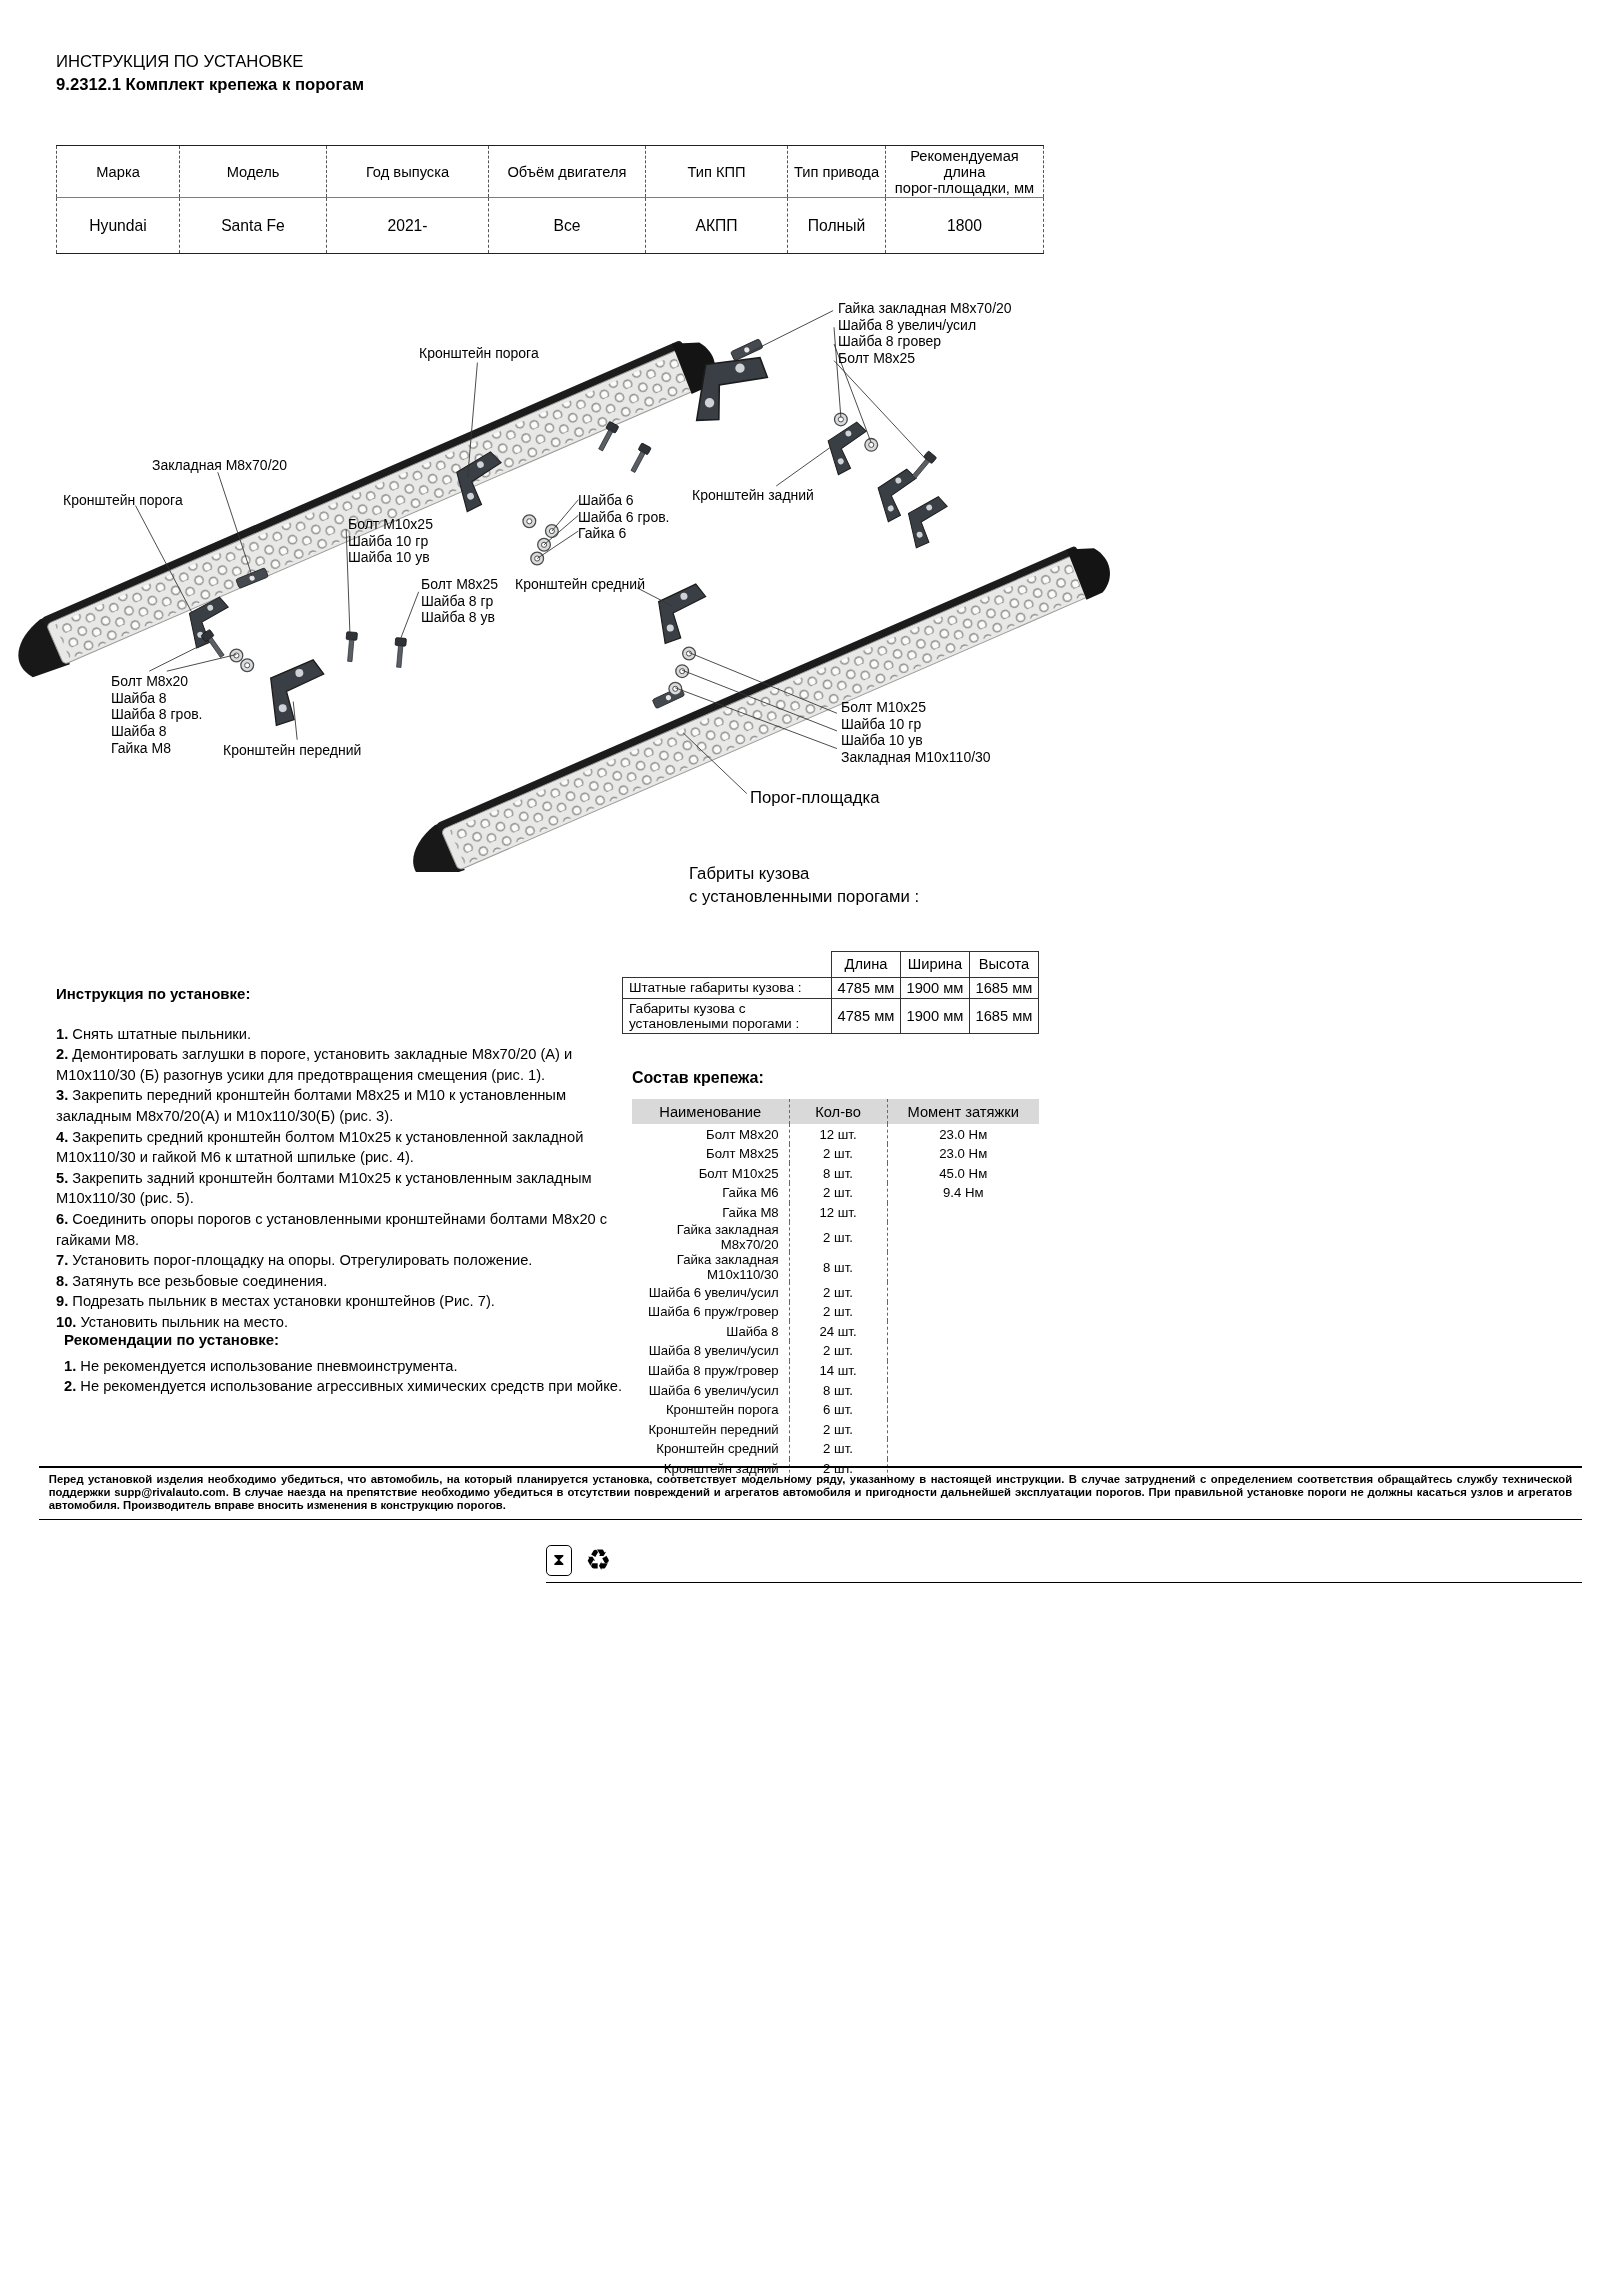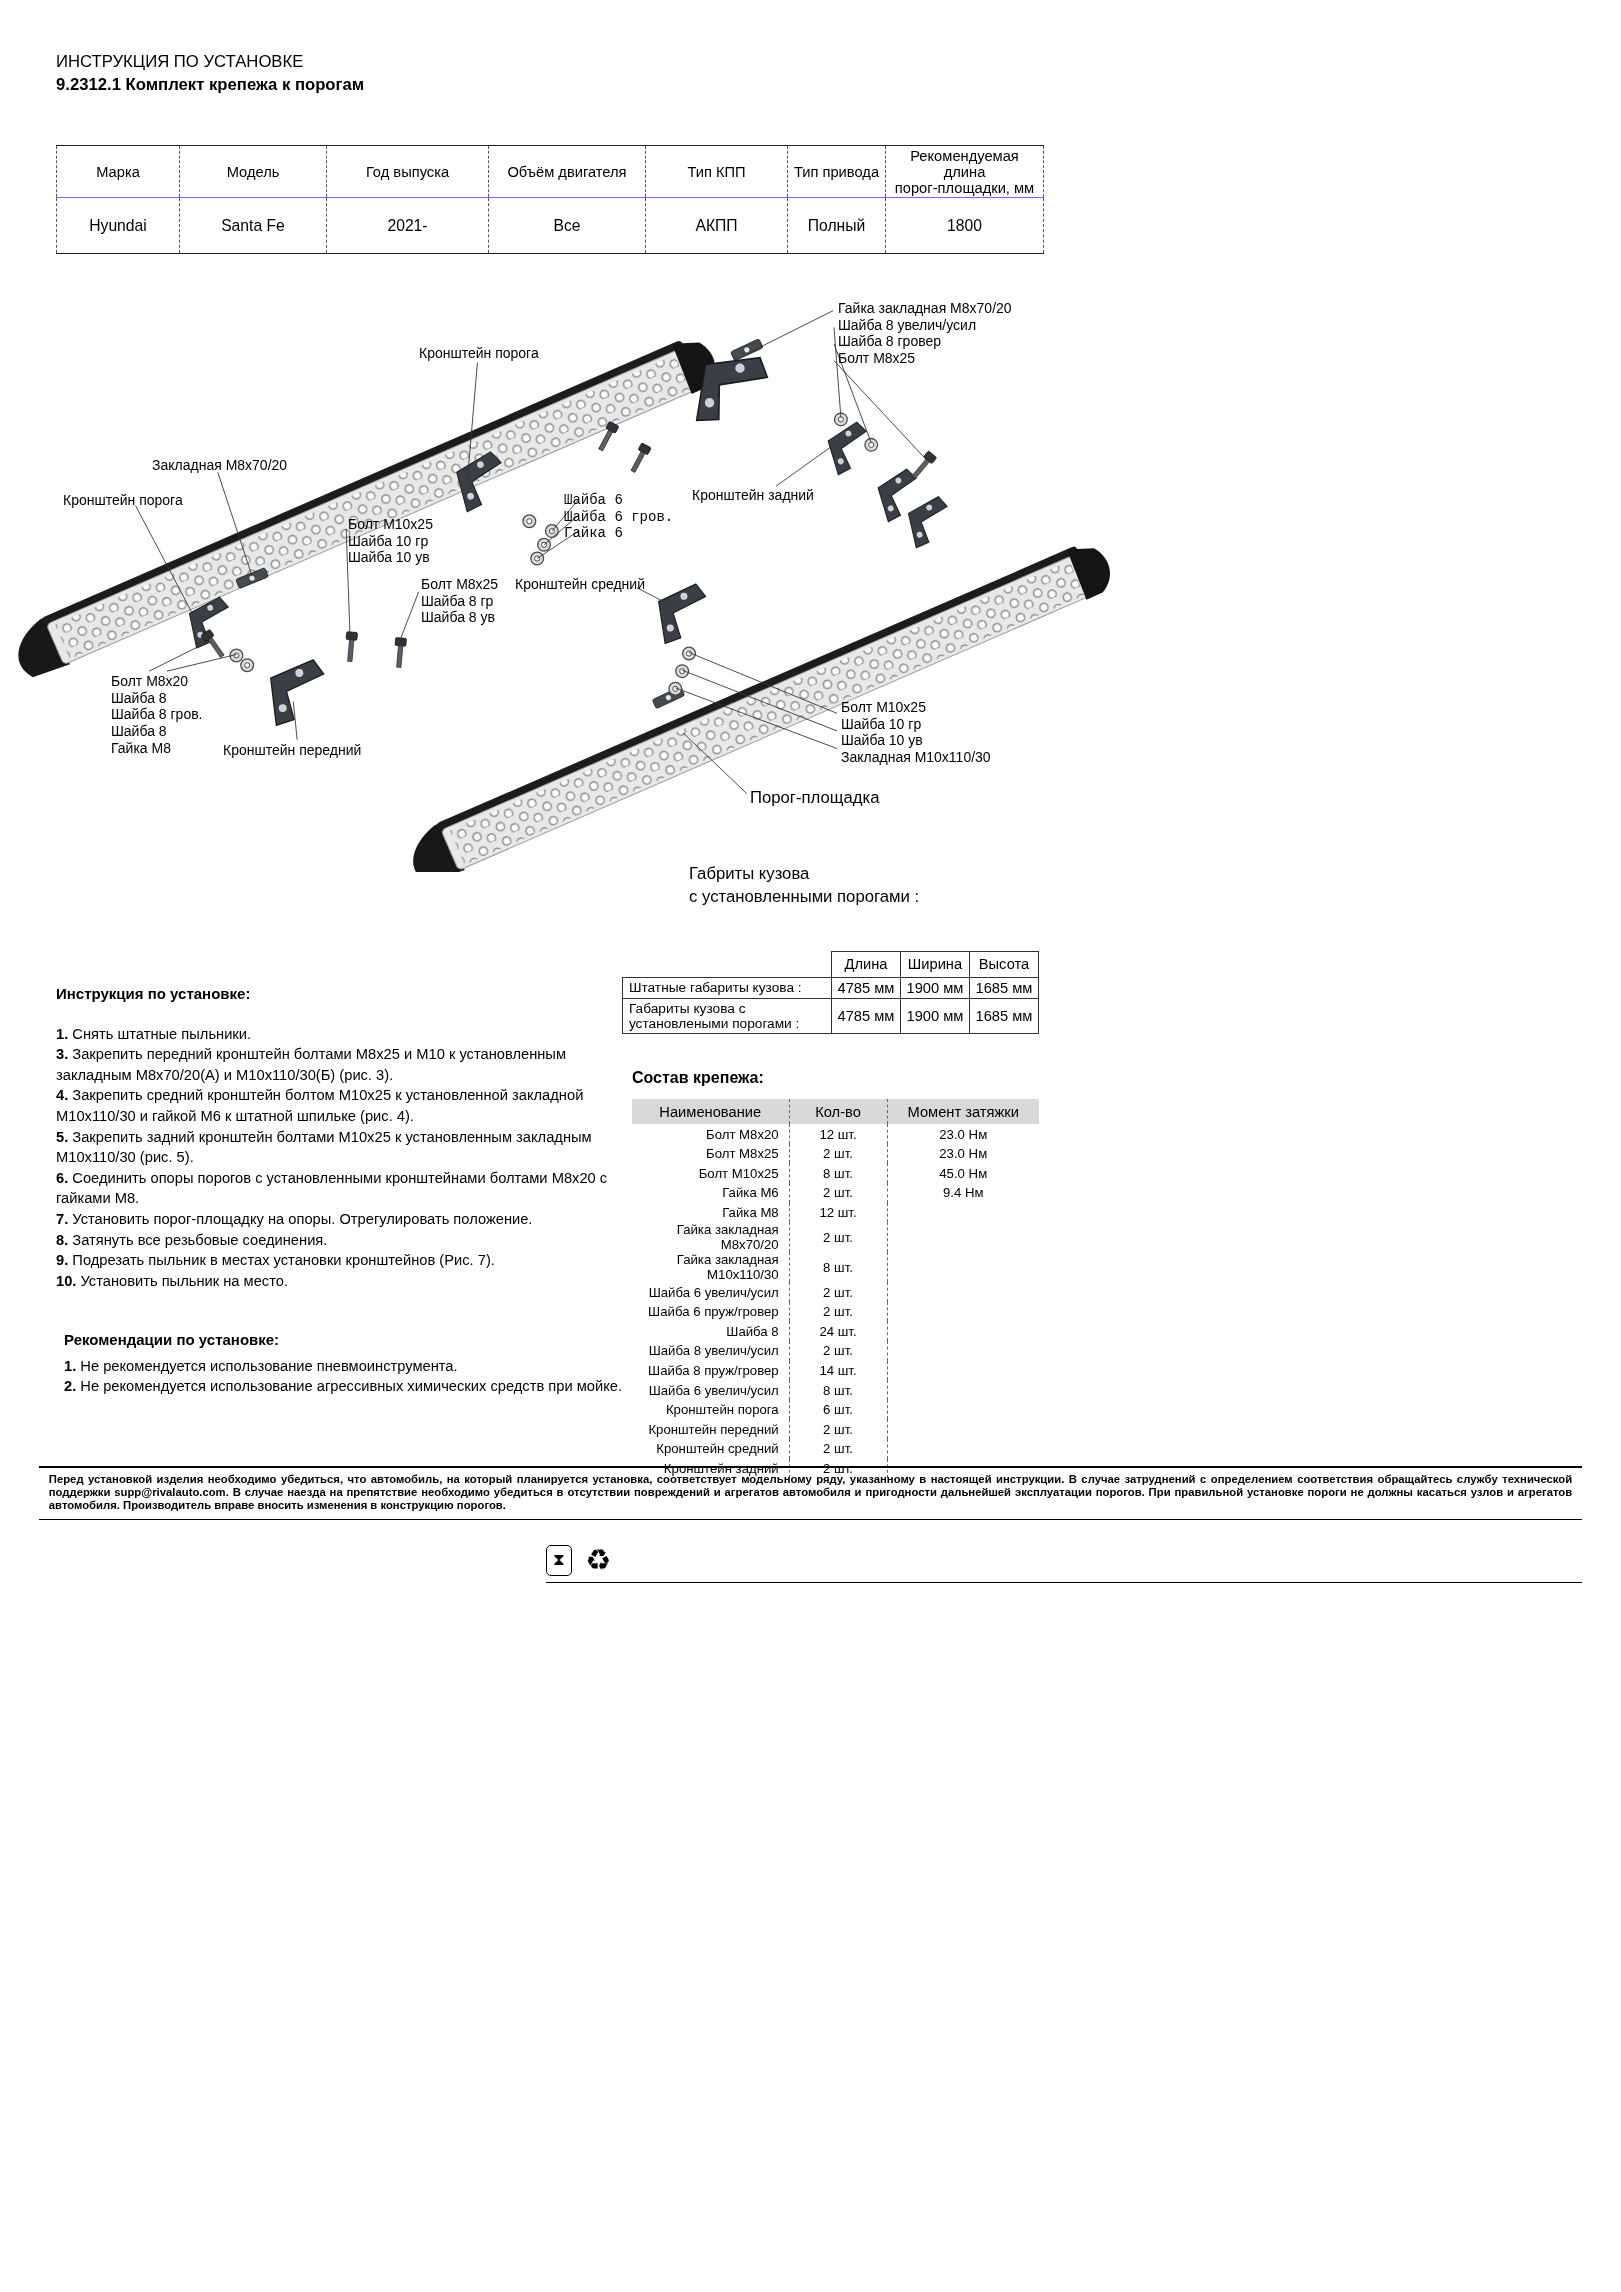--- a/index.html
+++ b/index.html
@@ -207,21 +207,21 @@
         <div class="callout" style="left: 838px; top: 5.9px;">Гайка закладная М8х70/20
 Шайба 8 увелич/усил
 Шайба 8 гровер
 Болт М8х25</div>
         <div class="callout" style="left: 419px; top: 51px;">Кронштейн порога</div>
         <div class="callout" style="left: 152px; top: 163px;">Закладная М8х70/20</div>
         <div class="callout" style="left: 63px; top: 198px;">Кронштейн порога</div>
         <div class="callout" style="left: 348px; top: 222px;">Болт М10х25
 Шайба 10 гр
 Шайба 10 ув</div>
-        <div class="callout" style="left: 564px; top: 198px; font-family: Liberation Mono, monospace;">Шайба 6
+        <div class="callout" style="left: 578px; top: 198px;">Шайба 6
 Шайба 6 гров.
 Гайка 6</div>
         <div class="callout" style="left: 692px; top: 193px;">Кронштейн задний</div>
         <div class="callout" style="left: 421px; top: 282px;">Болт М8х25
 Шайба 8 гр
 Шайба 8 ув</div>
         <div class="callout" style="left: 515px; top: 282px;">Кронштейн средний</div>
         <div class="callout" style="left: 111px; top: 379px;">Болт М8х20
 Шайба 8
 Шайба 8 гров.
@@ -269,20 +269,21 @@
             <td class="dim-val">1685 мм</td>
           </tr>
         </tbody>
     </table>
   </div>
 
   <div class="abs" id="instructions">
     <div class="section-title">Инструкция по установке:</div>
     <div id="steps">
         <p class="step"><span class="step-num">1.</span> Снять штатные пыльники.</p>
+        <p class="step"><span class="step-num">2.</span> Демонтировать заглушки в пороге, установить закладные М8х70/20 (А) и М10х110/30 (Б) разогнув усики для предотвращения смещения (рис. 1).</p>
         <p class="step"><span class="step-num">3.</span> Закрепить передний кронштейн болтами М8х25 и М10 к установленным закладным М8х70/20(А) и М10х110/30(Б) (рис. 3).</p>
         <p class="step"><span class="step-num">4.</span> Закрепить средний кронштейн болтом М10х25 к установленной закладной М10х110/30 и гайкой М6 к штатной шпильке (рис. 4).</p>
         <p class="step"><span class="step-num">5.</span> Закрепить задний кронштейн болтами М10х25 к установленным закладным М10х110/30 (рис. 5).</p>
         <p class="step"><span class="step-num">6.</span> Соединить опоры порогов с установленными кронштейнами болтами М8х20 с гайками М8.</p>
         <p class="step"><span class="step-num">7.</span> Установить порог-площадку на опоры. Отрегулировать положение.</p>
         <p class="step"><span class="step-num">8.</span> Затянуть все резьбовые соединения.</p>
         <p class="step"><span class="step-num">9.</span> Подрезать пыльник в местах установки кронштейнов (Рис. 7).</p>
         <p class="step"><span class="step-num">10.</span> Установить пыльник на место.</p>
       </div>
   </div>

